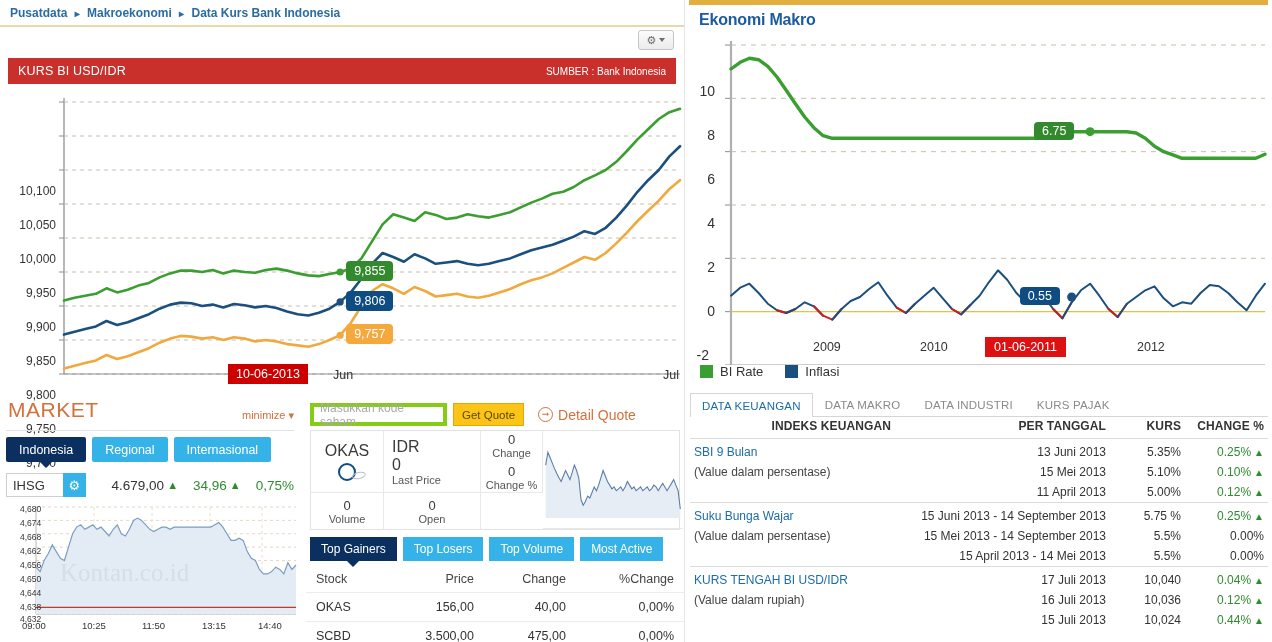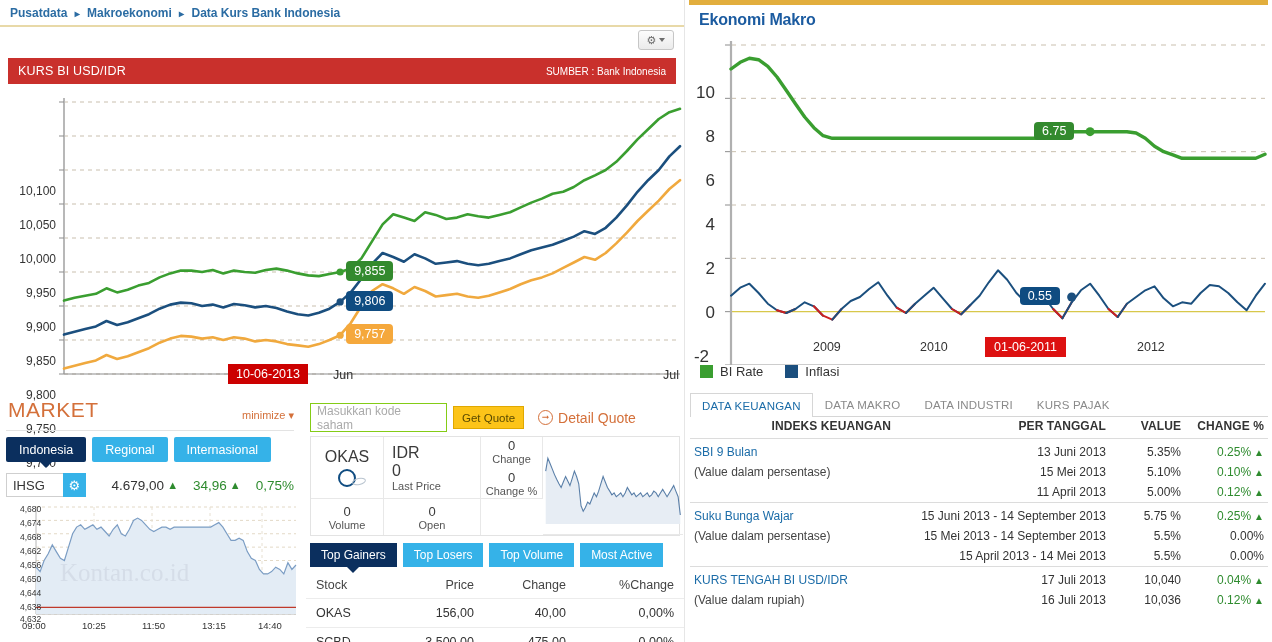--- a/index.html
+++ b/index.html
@@ -125,21 +125,21 @@
   .watermark {
     position: absolute; left: 60px; top: 55px;
     font-size: 25px; color: rgba(120,120,150,.13);
     font-family: "Liberation Serif", serif; pointer-events: none;
   }
 
   
   .quote-panel { position: absolute; left: 306px; top: 0; width: 378px; }
   .quote-top { display: flex; align-items: center; gap: 6px; padding: 5px 4px 0 4px; }
   .quote-input {
-    width: 137px; height: 29px; border: 1px solid #84cc16; background: #fff;
+    width: 137px; height: 23px; border: 4px solid #84cc16; background: #fff;
     font-size: 12px; color: #aaa; padding: 0 6px;
     display: flex; align-items: center;
   }
   .get-quote-btn {
     height: 23px; padding: 0 8px; background: #fcc419; color: #5a4a00;
     font-size: 11.5px; display: flex; align-items: center; cursor: pointer;
     border: 1px solid #e0a800;
   }
   .detail-quote {
     display: flex; align-items: center; gap: 5px; margin-left: 8px;
@@ -206,21 +206,21 @@
   .right-col {
     position: absolute; left: 684px; top: 0; width: 588px; height: 642px;
     border-left: 1px solid #e6e6e6;
   }
   .ek-topbar { height: 5px; background: #e2ae3d; margin: 0 4px 0 4px; }
   .ek-title {
     font-size: 16px; color: #1b5ba0; font-weight: bold;
     padding: 6px 0 0 14px; letter-spacing: -.2px;
   }
   .ek-chart { position: relative; margin: 6px 0 0 0; height: 320px; }
-  .ek-ylab { position: absolute; font-size: 17px; color: #333; text-align: right; width: 26px; }
+  .ek-ylab { position: absolute; font-size: 14px; color: #333; text-align: right; width: 26px; }
   .ek-xlab { position: absolute; font-size: 12.5px; color: #333; top: 340px; }
   .ek-datebadge {
     position: absolute; top: 337px; background: #dd1111; color: #fff;
     font-size: 12.5px; padding: 3px 9px;
   }
   .tt-ek { position: absolute; color: #fff; font-size: 12.5px; padding: 2px 8px; border-radius: 4px; }
 
   .ek-legend {
     position: absolute; top: 364px; left: 700px; display: flex; gap: 22px; align-items: center;
   }
@@ -557,21 +557,21 @@
     <div class="dtab">DATA MAKRO</div>
     <div class="dtab">DATA INDUSTRI</div>
     <div class="dtab">KURS PAJAK</div>
   </div>
 
   <table class="data-table">
     <thead>
       <tr>
         <th class="l" style="width:205px">INDEKS KEUANGAN</th>
         <th style="width:215px">PER TANGGAL</th>
-        <th style="width:75px">VALUE</th>
+        <th style="width:75px">KURS</th>
         <th style="width:83px">CHANGE %</th>
       </tr>
     </thead>
     <tbody>
 
       <tr class="grp-top">
         <td class="name">SBI 9 Bulan</td>
         <td class="dt">13 Juni 2013</td>
         <td class="val">5.35%</td>
         <td class="chg"><span>0.25%</span><span class="arw">▲</span></td>
@@ -613,16 +613,22 @@
         <td class="dt">17 Juli 2013</td>
         <td class="val">10,040</td>
         <td class="chg"><span>0.04%</span><span class="arw">▲</span></td>
       </tr>
       <tr>
         <td class="sub">(Value dalam rupiah)</td>
         <td class="dt">16 Juli 2013</td>
         <td class="val">10,036</td>
         <td class="chg"><span>0.12%</span><span class="arw">▲</span></td>
       </tr>
+      <tr>
+        <td></td>
+        <td class="dt">15 Juli 2013</td>
+        <td class="val">10,024</td>
+        <td class="chg"><span>0.44%</span><span class="arw">▲</span></td>
+      </tr>
     </tbody>
   </table>
 
 </div>
 
 </body></html>

